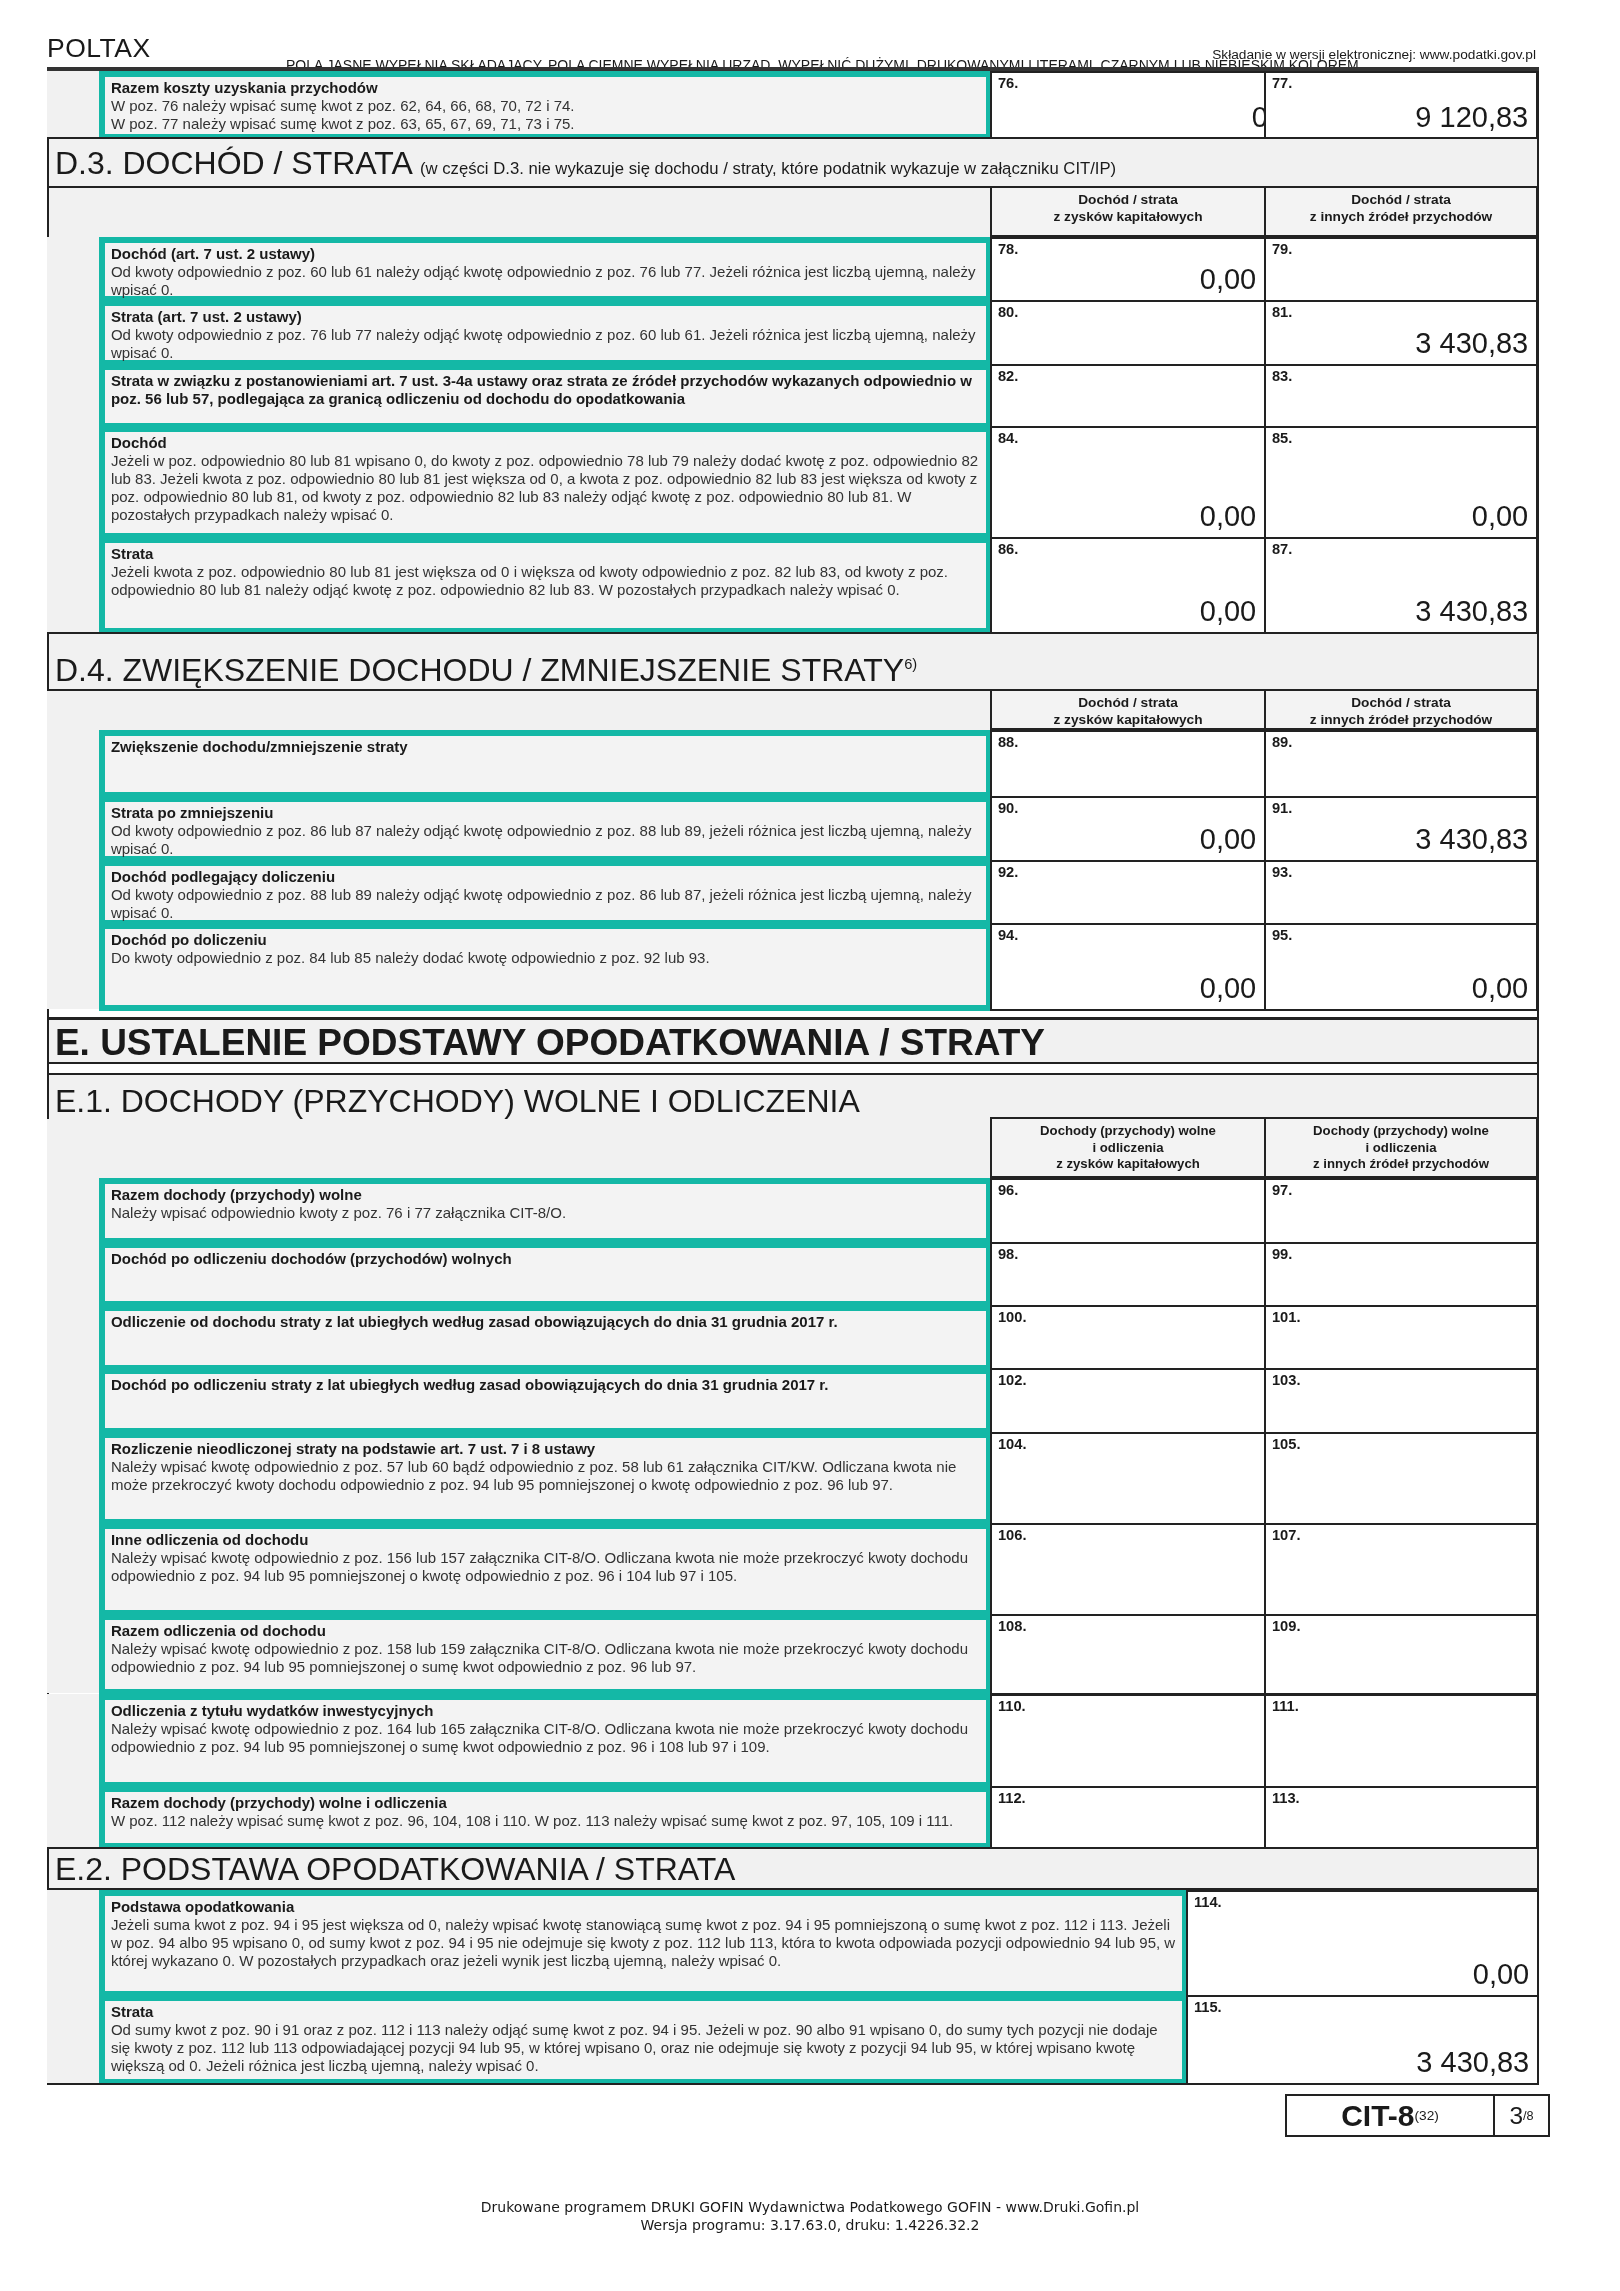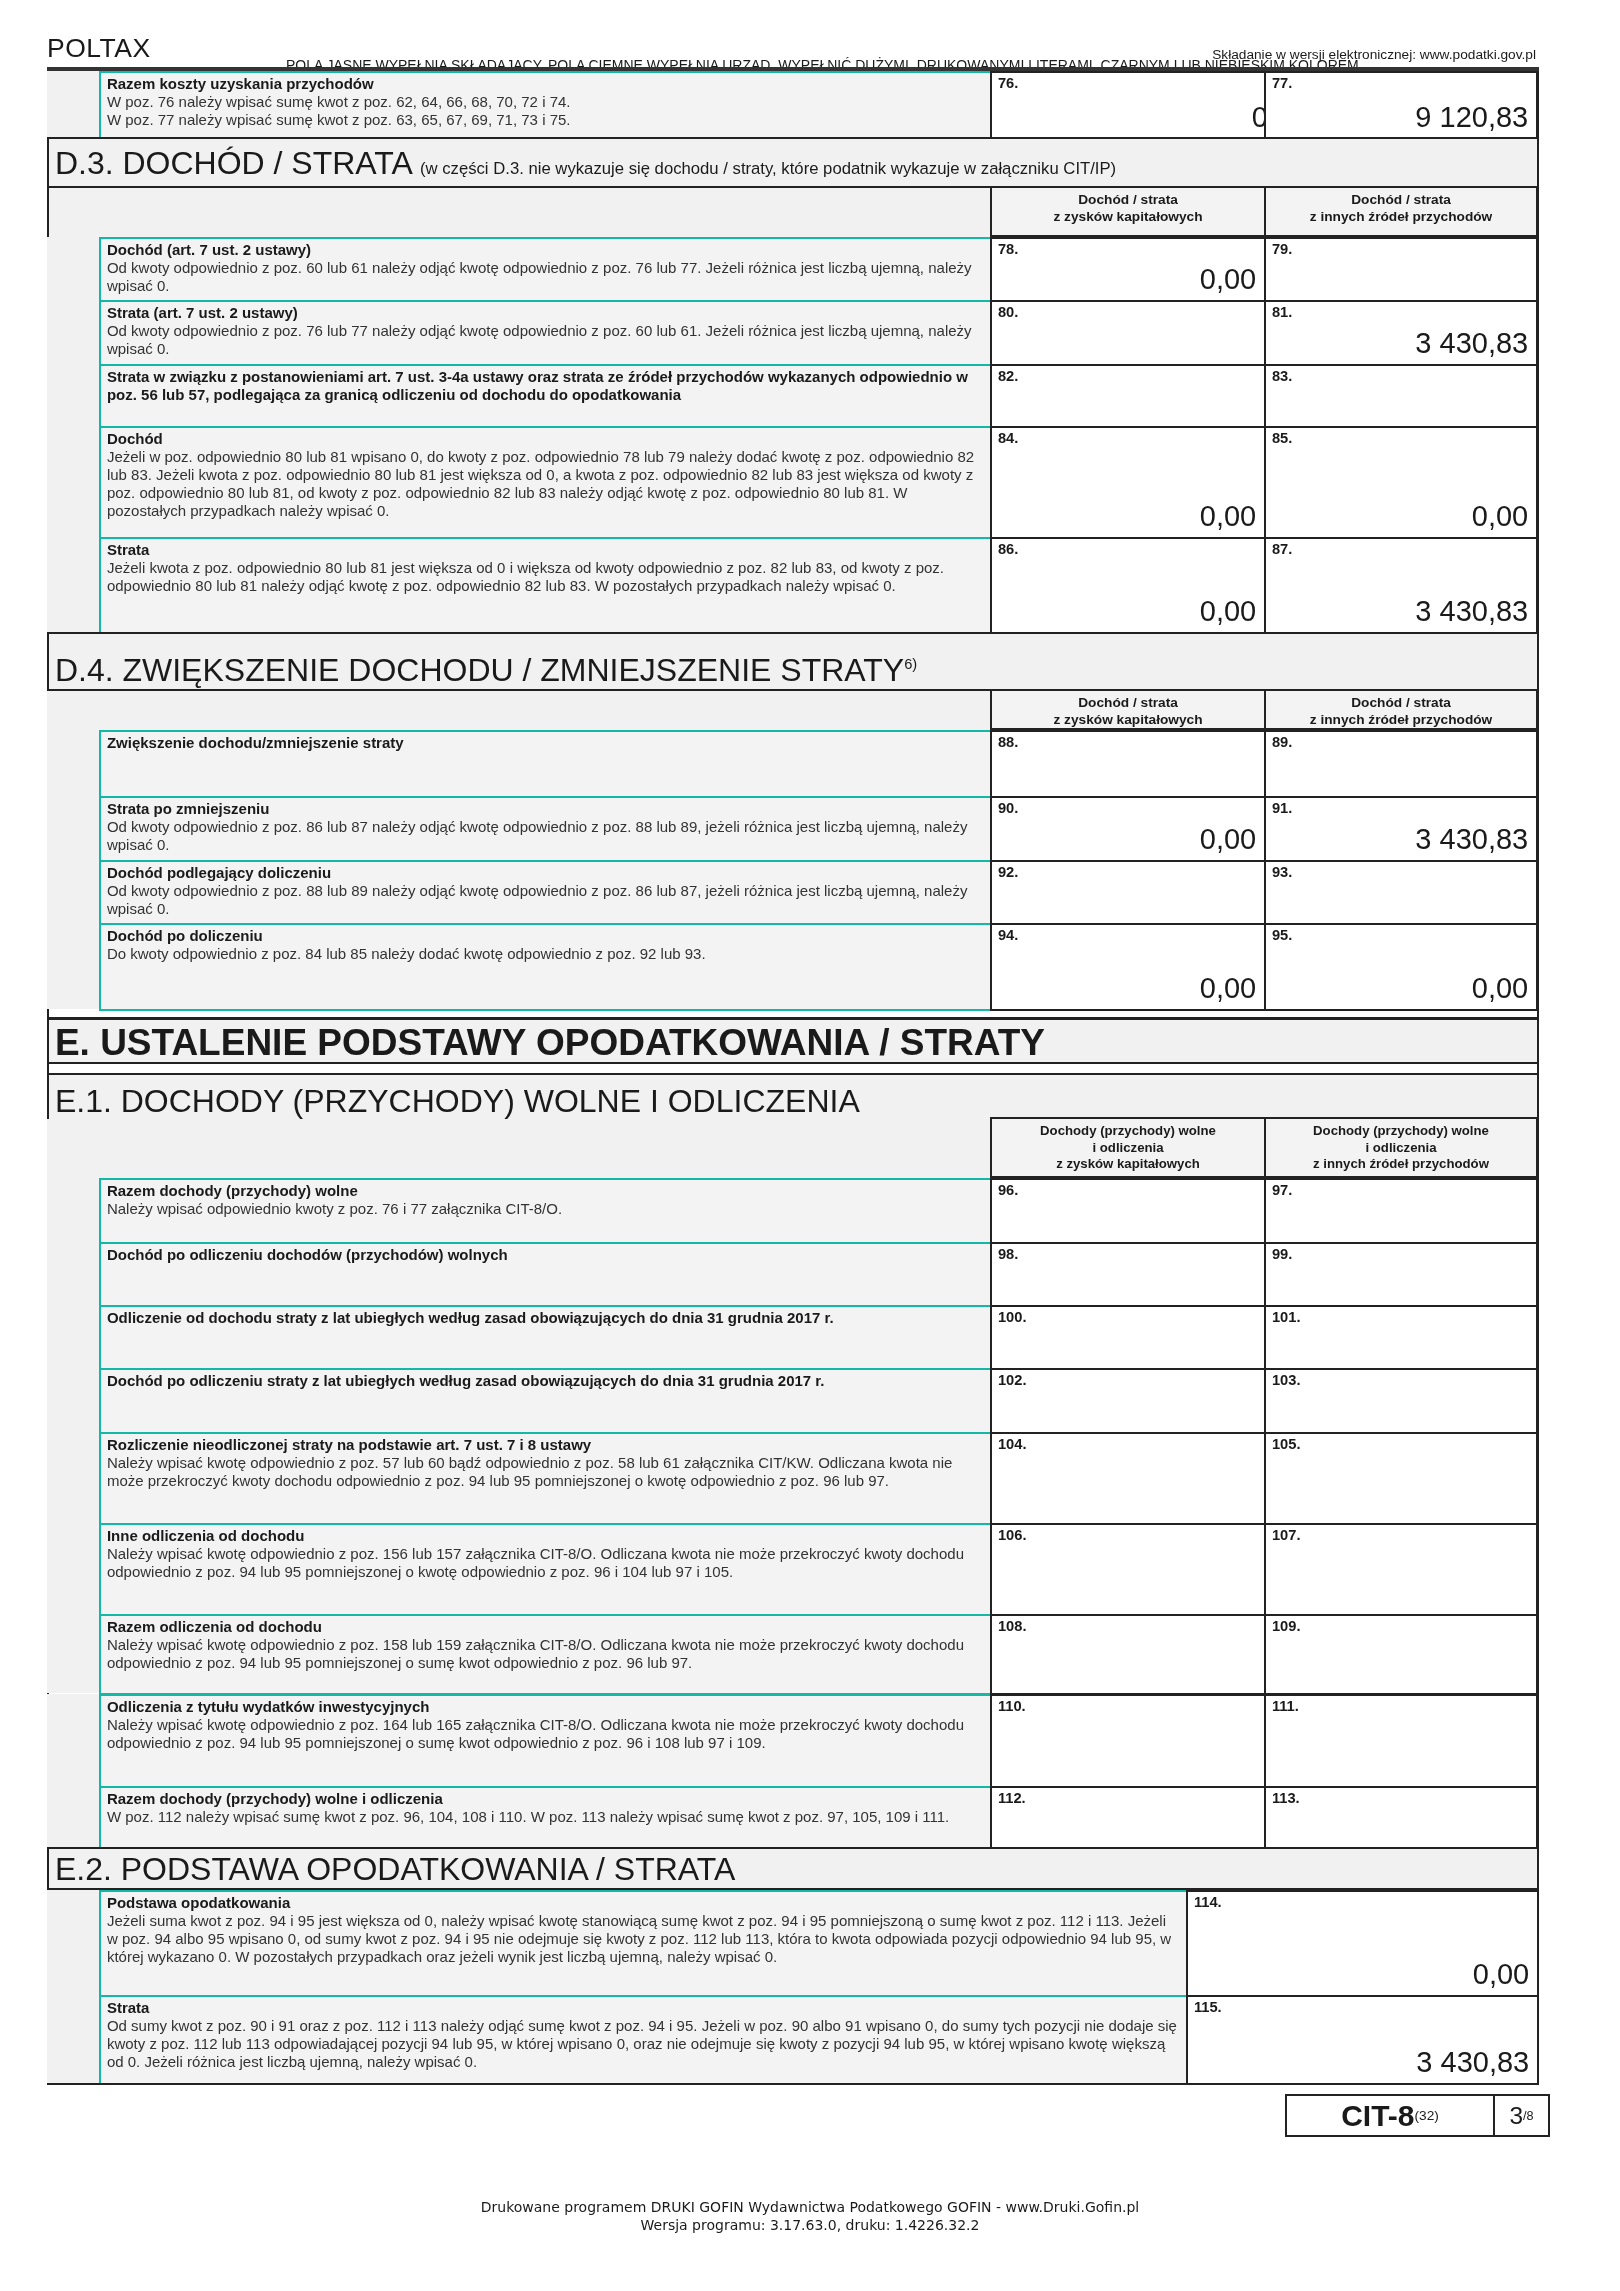--- a/index.html
+++ b/index.html
@@ -4,21 +4,21 @@
 <style>
   html,body{margin:0;padding:0;background:#fff;}
   body{width:1620px;height:2292px;position:relative;overflow:hidden;font-family:"Liberation Sans",sans-serif;color:#1a1a1a;}
   .abs{position:absolute;}
   .poltax{left:47px;top:33px;font-size:26.5px;letter-spacing:0.5px;}
   .topnote{left:286px;top:29px;font-size:14px;width:1245px;text-align:left;line-height:16.7px;margin-top:28px;}
   .topnote2{left:286px;top:47px;font-size:13.7px;width:1250px;text-align:right;}
   .topline{left:47px;top:67px;width:1492px;height:3.9px;background:#333;}
   .shade{background:#f1f1f1;}
   .cell{position:absolute;box-sizing:border-box;border:2px solid #222;background:#fff;}
-  .lbl{position:absolute;box-sizing:border-box;border:2px solid #14b8a6;background:#f3f3f3;padding:2px 5.9px;font-size:15px;line-height:18px;}
+  .lbl{position:absolute;box-sizing:border-box;border:6px solid #14b8a6;background:#f3f3f3;padding:2px 5.9px;font-size:15px;line-height:18px;}
   .lbl b{font-weight:bold;display:block;}
   .lbl .txt{color:#333;}
   .num{position:absolute;left:5.9px;top:2px;font-size:14.7px;font-weight:bold;}
   .val{position:absolute;right:7.8px;bottom:3.9px;font-size:29px;}
   .sect{position:absolute;left:47px;width:1492px;box-sizing:border-box;border:2px solid #222;background:#f1f1f1;}
   .sect .t{position:absolute;left:5.9px;font-size:32px;line-height:37px;}
   .sect .t small{font-size:16.7px;}
   .colhdr{position:absolute;box-sizing:border-box;border:2px solid #222;background:#f3f3f3;text-align:center;font-size:13.7px;font-weight:bold;line-height:16.7px;padding-top:3.9px;}
   .badge{left:1285px;top:2094px;width:265px;height:43px;border:2px solid #222;box-sizing:border-box;display:flex;}
   .badge .a{width:206px;border-right:2px solid #222;font-size:30px;font-weight:bold;display:flex;align-items:center;justify-content:center;}

